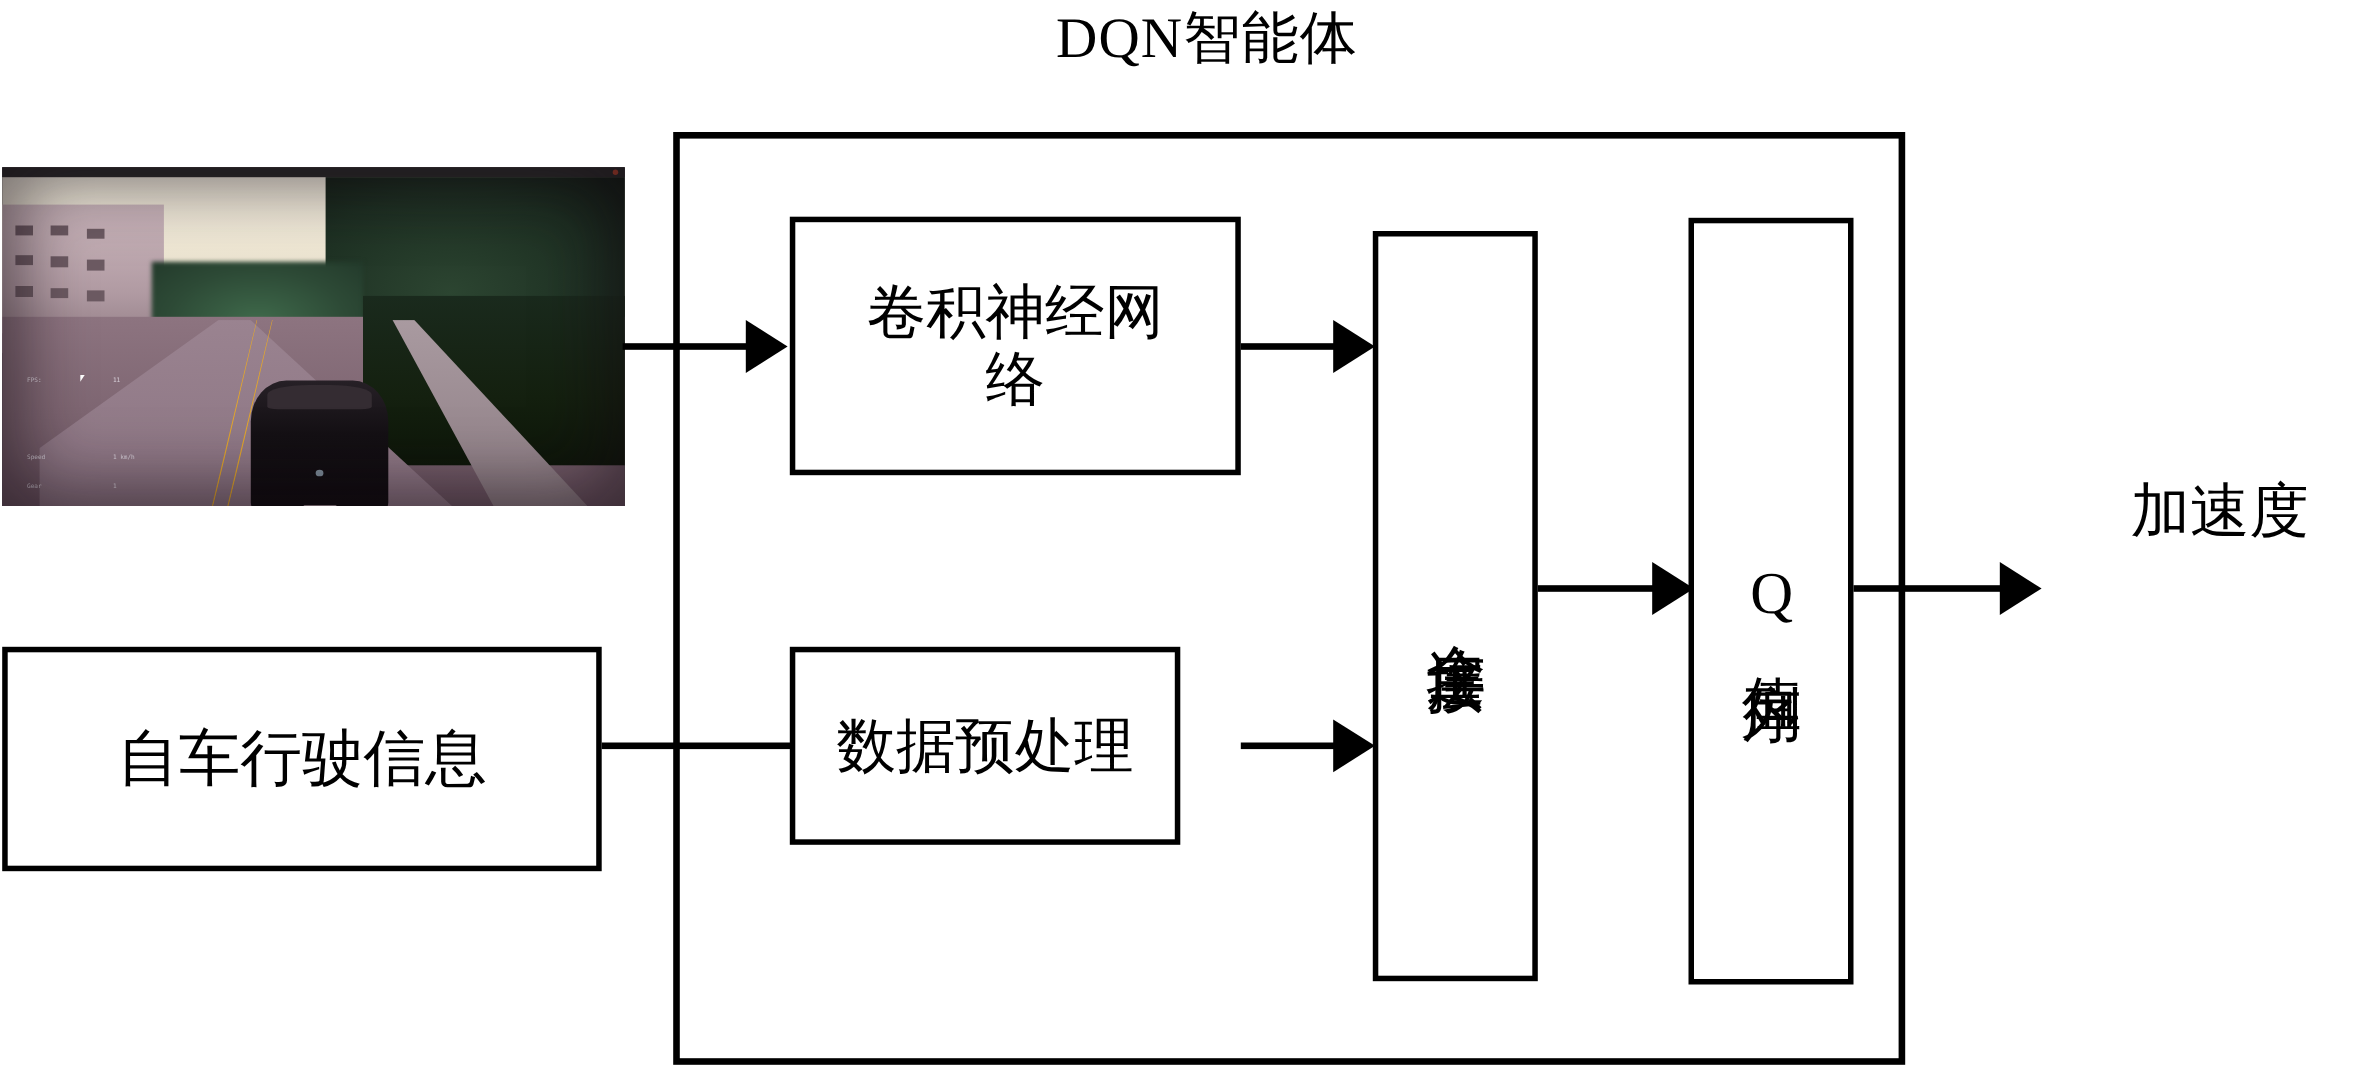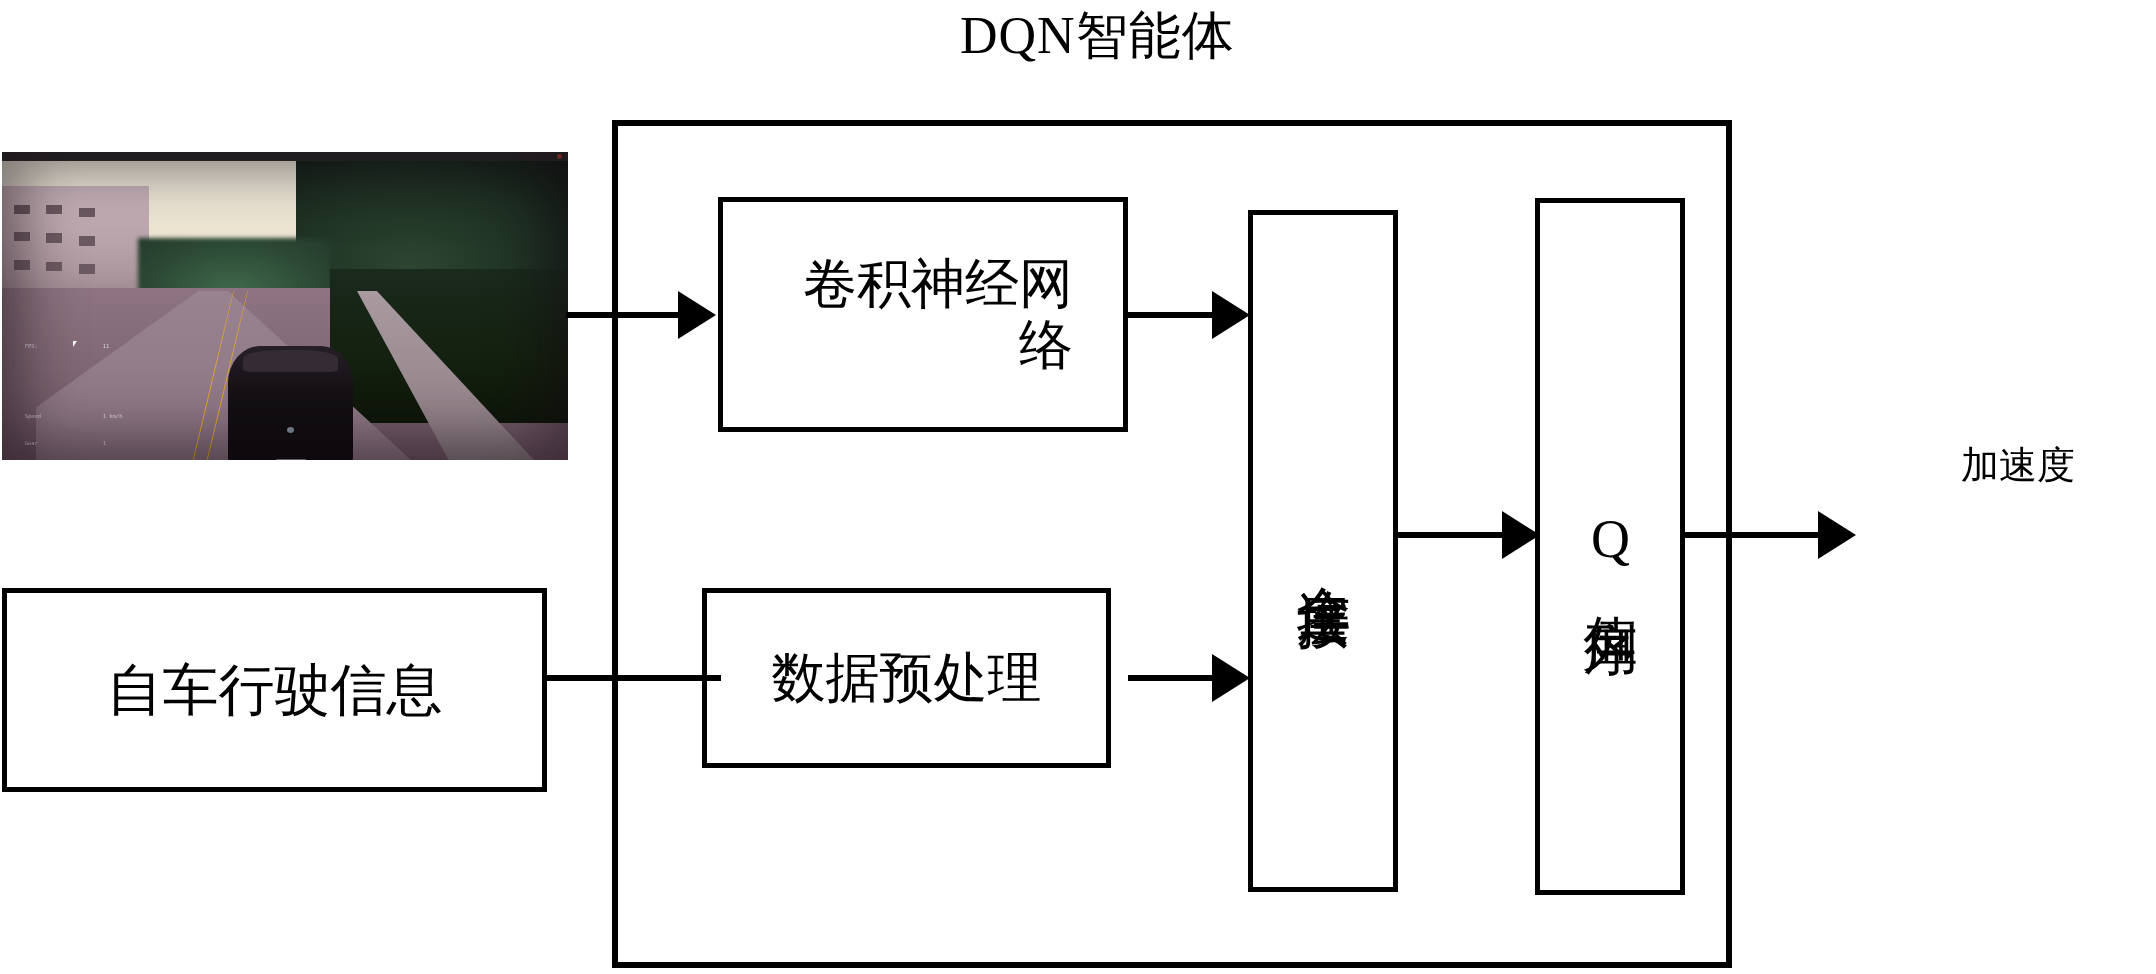--- a/index.html
+++ b/index.html
@@ -143,21 +143,21 @@
   .hline{height:6px;}
   .arrow{
     position:absolute;width:0;height:0;
     border-left:38px solid #000;
     border-top:24px solid transparent;
     border-bottom:24px solid transparent;
   }
 
   
   .outlabel{
-    position:absolute;font-size:38px;line-height:62px;
+    position:absolute;font-size:54px;line-height:62px;
     text-align:center;white-space:nowrap;
   }
 </style>
 </head>
 <body>
 
 <div id="stage">
 
   <div class="title">DQN智能体</div>
 
@@ -209,24 +209,24 @@
       <div class="dot"></div>
     </div>
     <div class="vignette"></div>
   </div>
 
   <div class="box" style="left:2px;top:588px;width:545px;height:204px;font-size:56px;">
     <span>自车行驶信息</span>
   </div>
 
   <div class="box" style="left:718px;top:197px;width:410px;height:235px;">
-    <span style="display:block;width:300px;text-align:right;">卷积神经网络</span>
-  </div>
-
-  <div class="box" style="left:702px;top:588px;width:409px;height:180px;">
+    <span style="display:block;width:300px;">卷积神经网络</span>
+  </div>
+
+  <div class="box" style="left:718px;top:588px;width:355px;height:180px;">
     <span>数据预处理</span>
   </div>
 
   <div class="vbox" style="left:1248px;top:210px;width:150px;height:682px;">
     <span class="vtext">全连接层</span>
   </div>
 
   <div class="vbox" style="left:1535px;top:198px;width:150px;height:697px;">
     <span class="vtext">Q值序列</span>
   </div>

